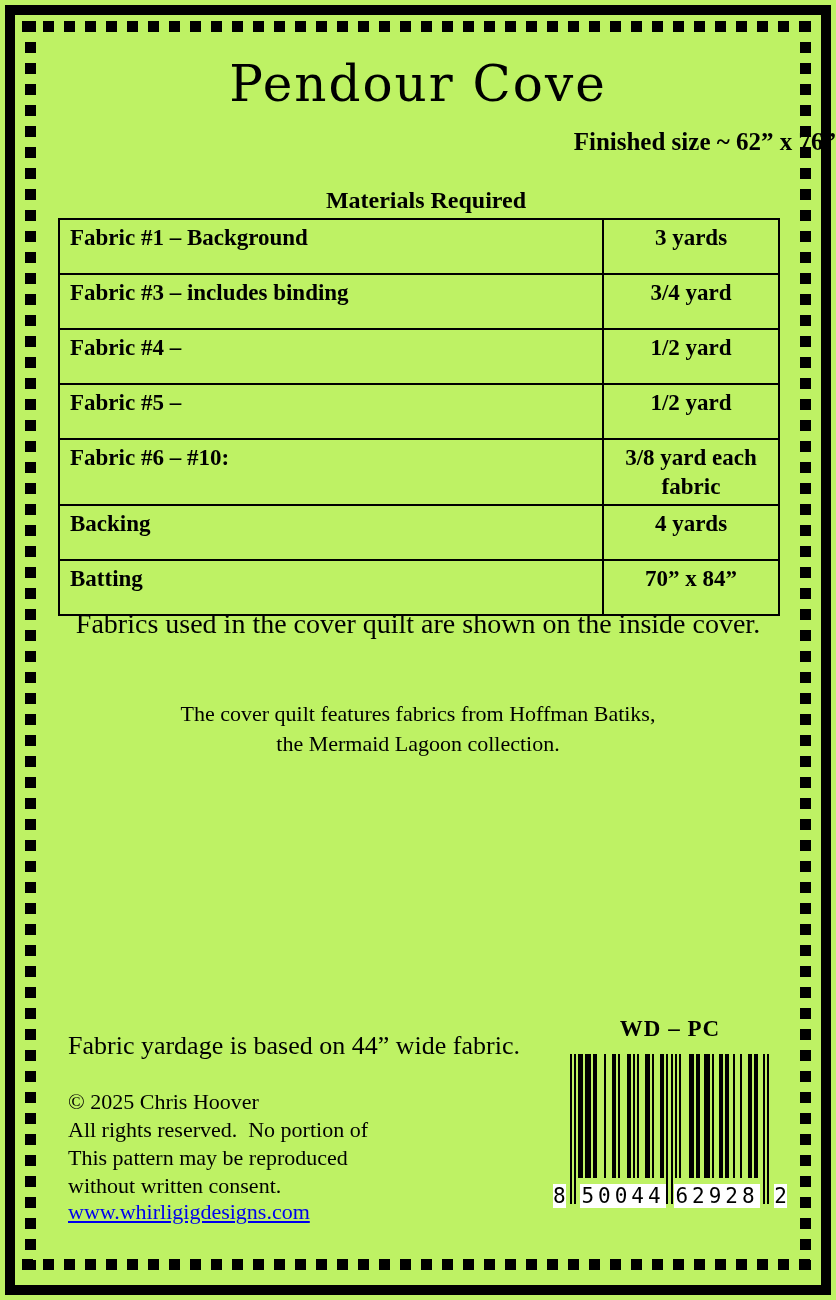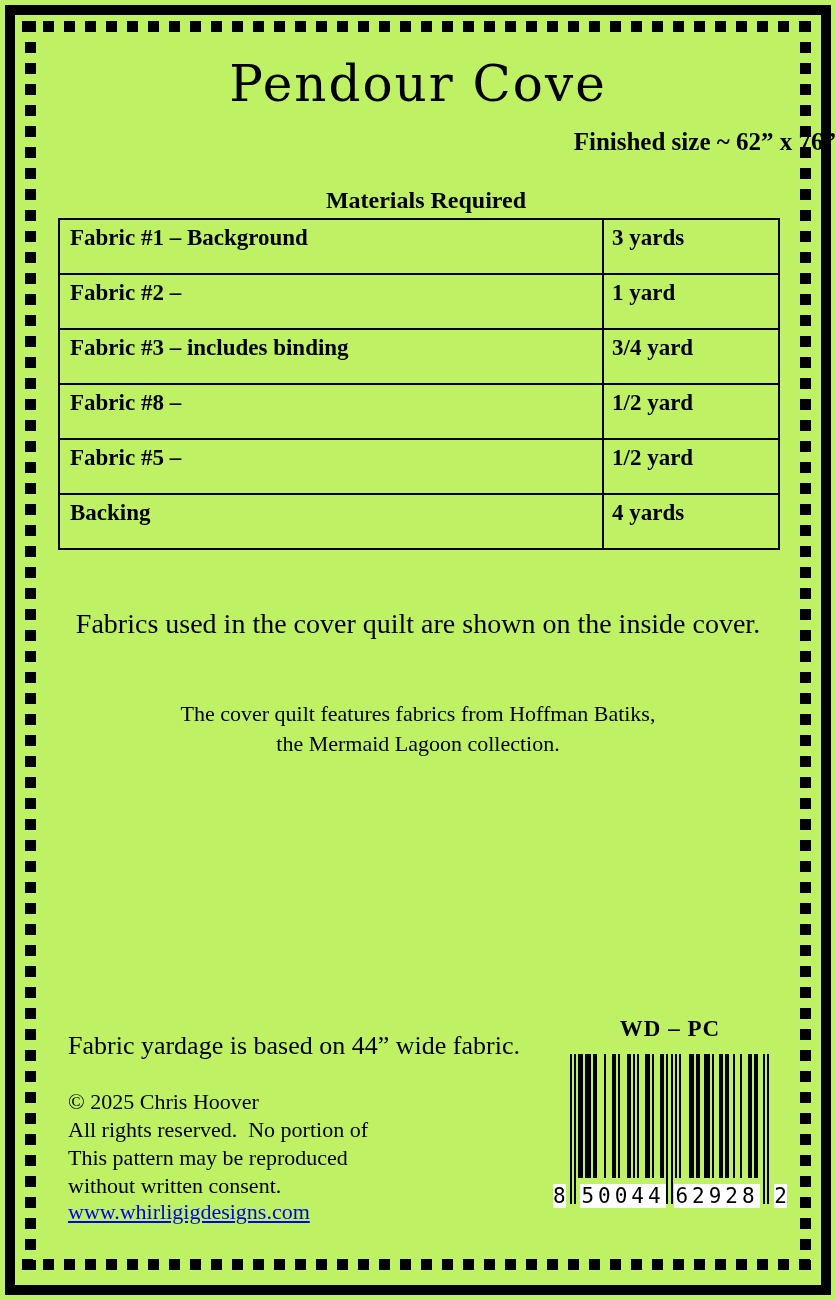--- a/index.html
+++ b/index.html
@@ -48,21 +48,21 @@
     border-collapse:collapse; table-layout:fixed;
   }
   table.materials td{
     border:2px solid #000;
     font-size:23px; font-weight:bold;
     vertical-align:top;
     height:47px;
     line-height:29px;
   }
   td.item-cell{padding:3px 20px 3px 10px;}
-  td.qty-cell{width:158px; text-align:left; padding:3px 8px;}
+  td.qty-cell{width:158px; text-align:center; padding:3px 8px;}
 
   .inside-cover-note{
     position:absolute; top:608px; left:0; right:0;
     text-align:center; font-size:28px;
   }
   .cover-quilt-note{
     position:absolute; top:699px; left:0; right:0;
     text-align:center; font-size:22px; line-height:30px;
     white-space:pre-line;
   }
@@ -115,38 +115,42 @@
   <div class="finished-size">Finished size ~ 62” x 76”</div>
   <div class="materials-heading">Materials Required</div>
 
   <table class="materials">
     <tbody>
         <tr>
           <td class="item-cell">Fabric #1 – Background</td>
           <td class="qty-cell">3 yards</td>
         </tr>
         <tr>
-          <td class="item-cell">Fabric #2 –</td>
-          <td class="qty-cell">1 yard</td>
-        </tr>
-        <tr>
           <td class="item-cell">Fabric #3 – includes binding</td>
           <td class="qty-cell">3/4 yard</td>
         </tr>
         <tr>
-          <td class="item-cell">Fabric #8 –</td>
+          <td class="item-cell">Fabric #4 –</td>
           <td class="qty-cell">1/2 yard</td>
         </tr>
         <tr>
           <td class="item-cell">Fabric #5 –</td>
           <td class="qty-cell">1/2 yard</td>
         </tr>
         <tr>
+          <td class="item-cell">Fabric #6 – #10:</td>
+          <td class="qty-cell">3/8 yard each fabric</td>
+        </tr>
+        <tr>
           <td class="item-cell">Backing</td>
           <td class="qty-cell">4 yards</td>
+        </tr>
+        <tr>
+          <td class="item-cell">Batting</td>
+          <td class="qty-cell">70” x 84”</td>
         </tr>
       </tbody>
   </table>
 
   <div class="inside-cover-note">Fabrics used in the cover quilt are shown on the inside cover.</div>
   <div class="cover-quilt-note">The cover quilt features fabrics from Hoffman Batiks,
 the Mermaid Lagoon collection.</div>
 
   <div class="yardage-note">Fabric yardage is based on 44” wide fabric.</div>
 

